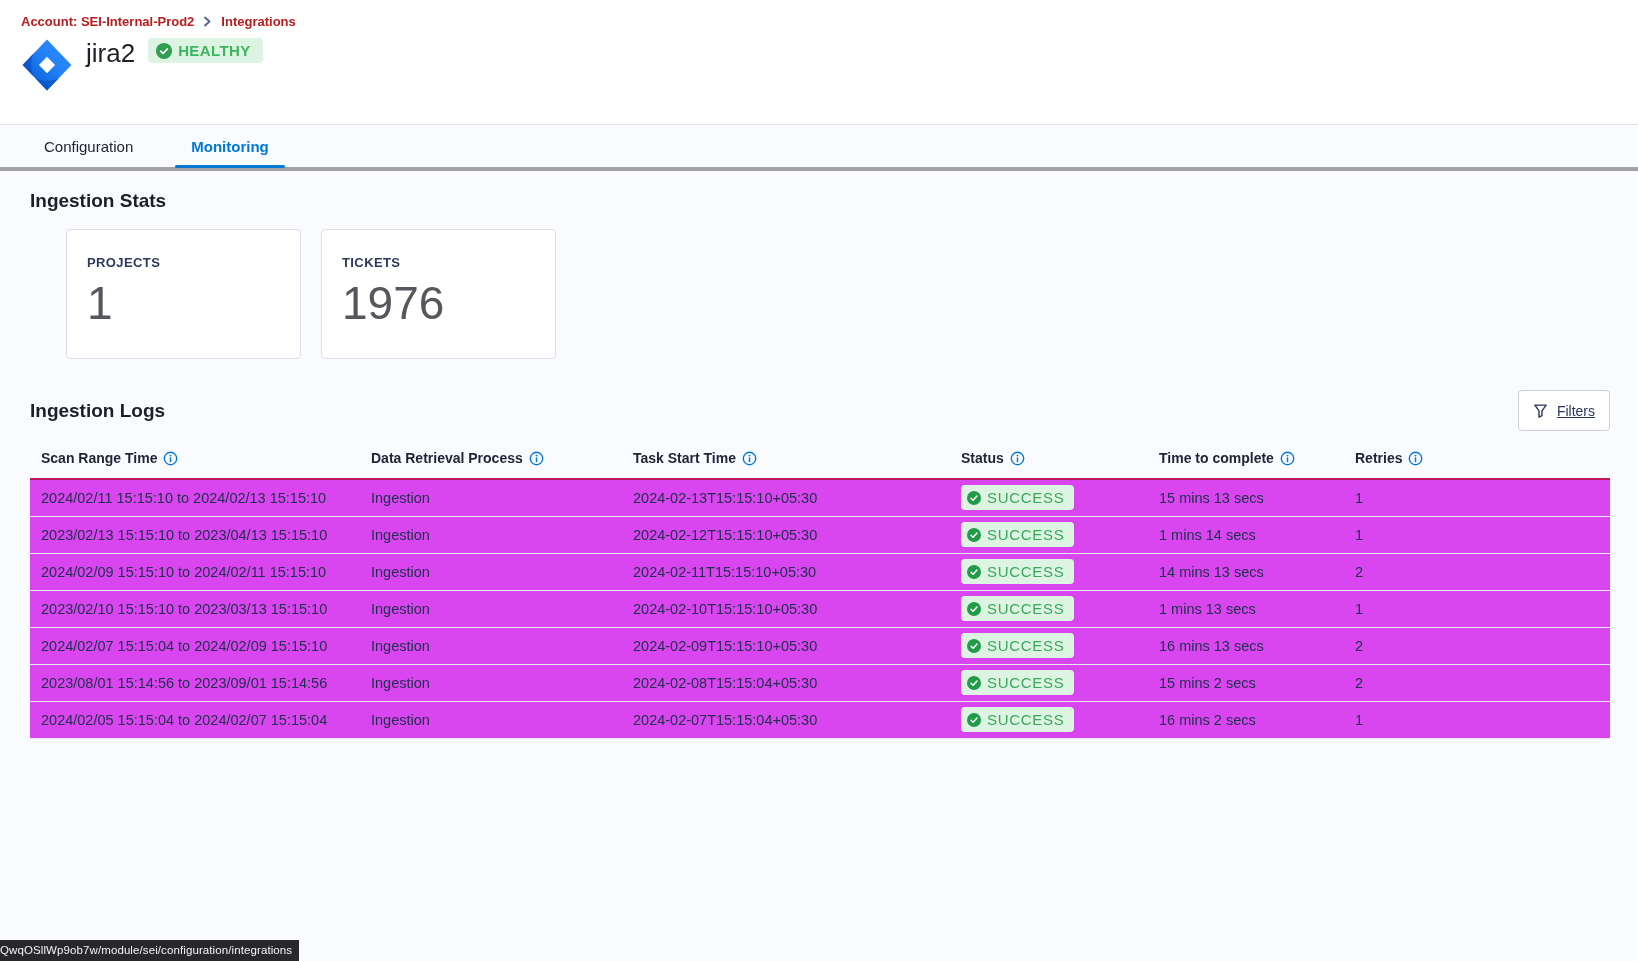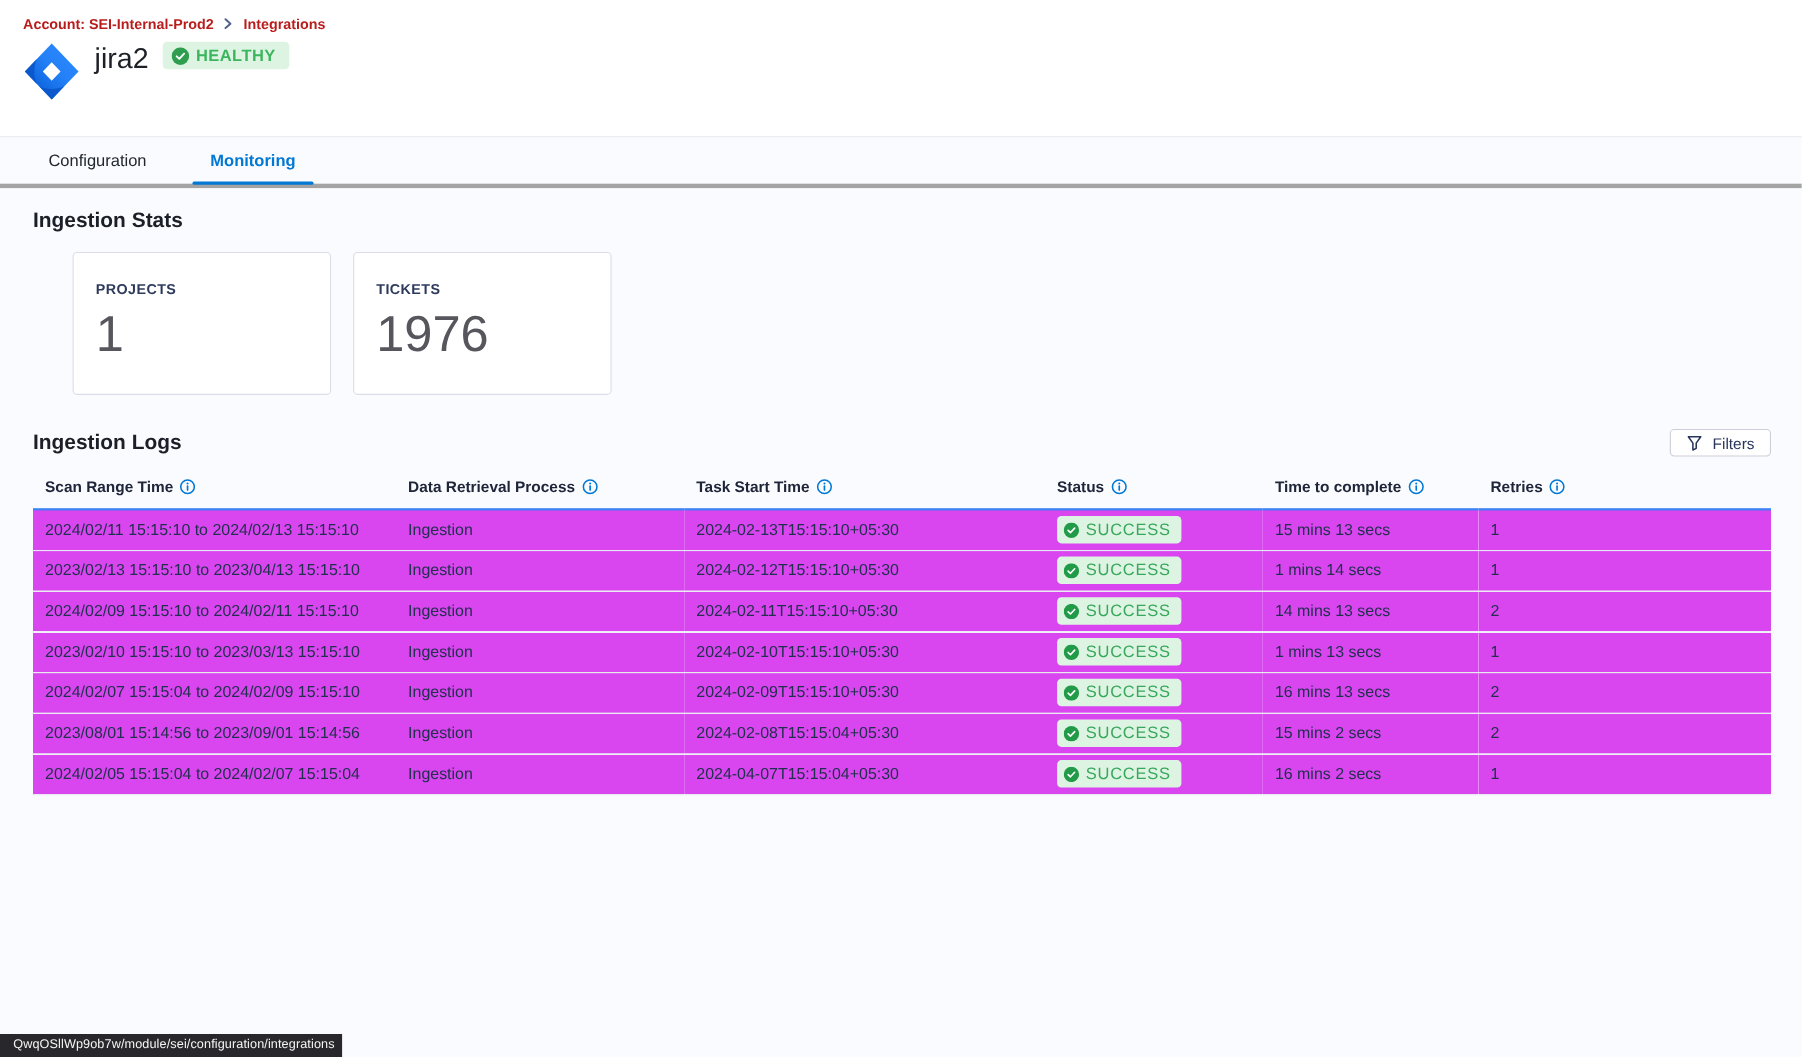--- a/index.html
+++ b/index.html
@@ -36,40 +36,40 @@
   h2.section { font-size:19px; font-weight:700; color:#1c1f27; margin:0; }
 
   .cards { display:flex; gap:20px; margin-top:17px;padding-left:36px; }
   .card { width:235px; height:130px; background:#fff; border:1px solid #dcdde8; border-radius:4px;
     padding:25px 20px; }
   .card-label { font-size:13px; font-weight:700; color:#2e3a5c; letter-spacing:0.4px; }
   .card-value { font-size:46px; font-weight:400; color:#56565c; margin-top:10px; line-height:1; }
 
   .logs-header { display:flex; justify-content:space-between; align-items:center; margin-top:31px; }
   .filters-btn { display:inline-flex; align-items:center; gap:9px; background:#fff;
-    border:1px solid #cdced9; border-radius:4px; height:25px; padding:0 14px;
-    font-size:14px; color:#2a355c; cursor:pointer; font-family:inherit; }
+    border:1px solid #cdced9; border-radius:4px; height:41px; padding:0 14px;
+    font-size:14px; color:#2a355c; cursor:pointer; font-family:inherit;text-decoration:underline; }
 
   
   table.logs { border-collapse:collapse; table-layout:fixed; width:100%; margin-top:13px; }
   table.logs th { text-align:left; font-size:14px; font-weight:700; color:#20263a;
-    padding:6px 10px 12px 11px; border-bottom:2px solid #3b82f6; white-space:nowrap; }
+    padding:6px 10px 12px 11px; border-bottom:2px solid #be185d; white-space:nowrap; }
   table.logs td { font-size:14.5px; color:#22304f; padding:0 10px 0 11px; height:37px;
     border-bottom:1px solid #e7e8ef; background:#d946ef; white-space:nowrap; overflow:hidden; }
   .th-inner { display:inline-flex; align-items:center; gap:6px; }
   .info-icon { width:15px; height:15px; display:inline-flex; flex:0 0 auto; cursor:pointer; }
 
   .status-badge { display:inline-flex; align-items:center; gap:6px; background:#def4e3;
     border-radius:4px; padding:4px 10px 4px 6px; }
   .status-badge .badge-check { width:14px; height:14px; display:inline-flex; }
   .status-badge .txt { font-size:15px; font-weight:400; color:#38a85c; letter-spacing:0.7px; }
 
   
   .status-url { position:absolute; left:0; bottom:0; background:#27272c; color:#f5f5f5;
-    font-size:11.5px; padding:4px 7px 5px 12px; letter-spacing:0.1px; }
+    font-size:11.5px; padding:4px 7px 5px 0; letter-spacing:0.1px; }
 </style>
 </head>
 <body>
 
 <div class="top-header">
   <div class="breadcrumb">
     <a>Account: SEI-Internal-Prod2</a>
     <span class="crumb-sep">
       <svg width="9" height="11" viewBox="0 0 9 11">
           <path d="M2 1.5 L6.5 5.5 L2 9.5" fill="none" stroke="#51608c" stroke-width="1.8" stroke-linecap="round" stroke-linejoin="round"></path>
@@ -306,21 +306,21 @@
                   </svg>
                 </span>
                 <span class="txt">SUCCESS</span>
               </span></td>
             <td>15 mins 2 secs</td>
             <td>2</td>
           </tr>
           <tr>
             <td>2024/02/05 15:15:04 to 2024/02/07 15:15:04</td>
             <td>Ingestion</td>
-            <td>2024-04-07T15:15:04+05:30</td>
+            <td>2024-02-07T15:15:04+05:30</td>
             <td><span class="status-badge">
                 <span class="badge-check">
                   <svg width="14" height="14" viewBox="0 0 16 16">
                     <circle cx="8" cy="8" r="8" fill="#229b48"></circle>
                     <path d="M4.6 8.2 L7 10.5 L11.4 5.8" fill="none" stroke="#fff" stroke-width="1.7" stroke-linecap="round" stroke-linejoin="round"></path>
                   </svg>
                 </span>
                 <span class="txt">SUCCESS</span>
               </span></td>
             <td>16 mins 2 secs</td>

